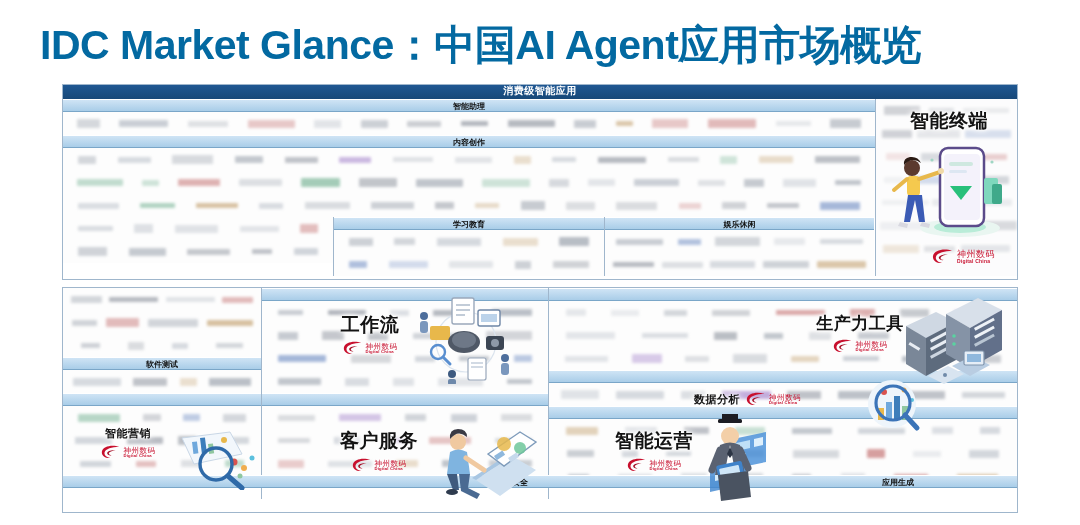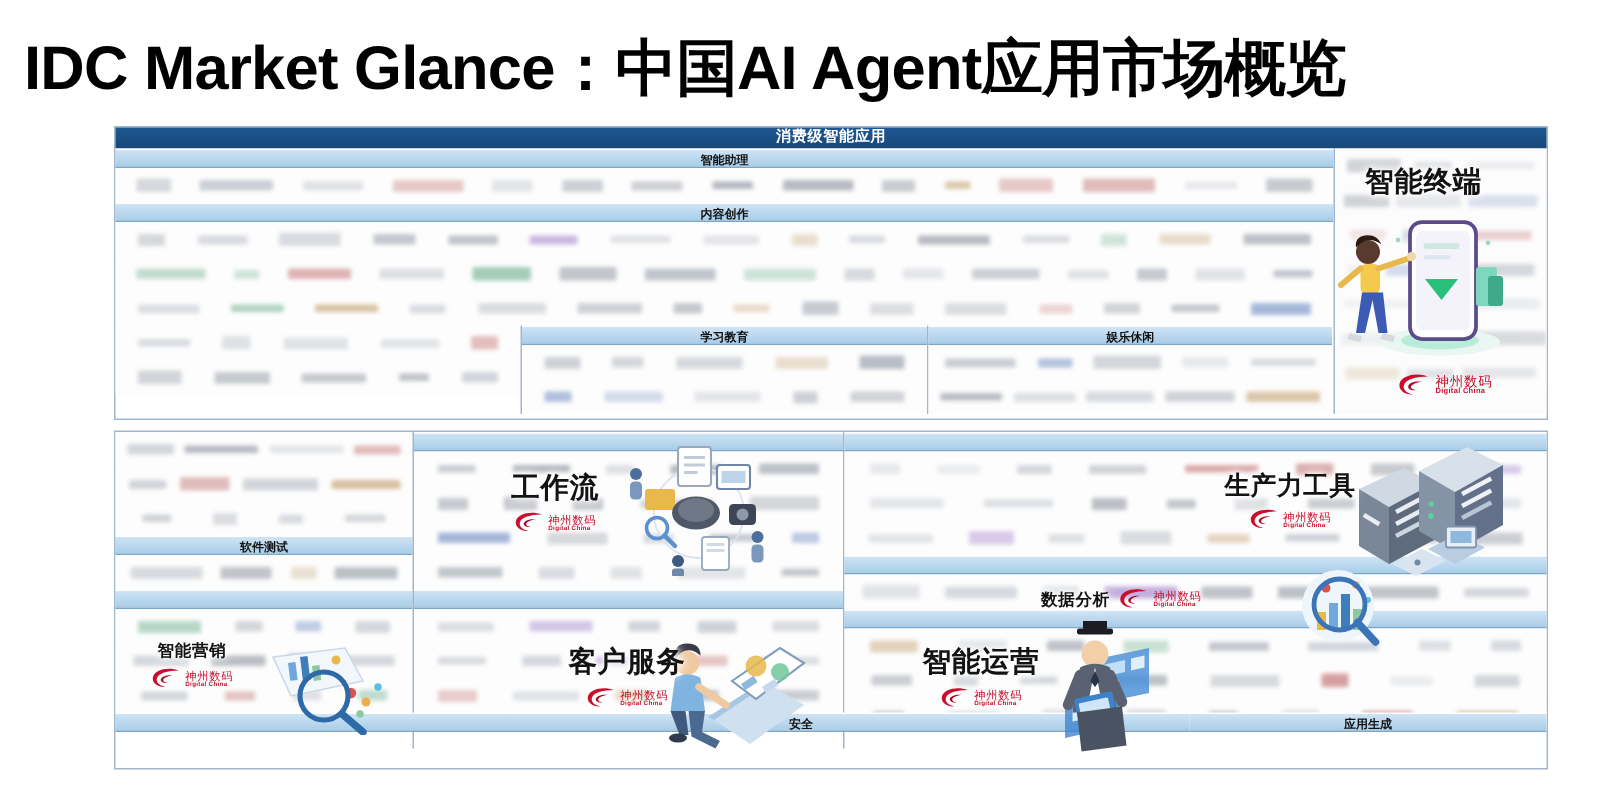--- a/index.html
+++ b/index.html
@@ -9,36 +9,37 @@
     height: 525px;
     background: #ffffff;
     font-family: "Liberation Sans", "DejaVu Sans", sans-serif;
     overflow: hidden;
     position: relative;
   }
 
   
   .page-title {
     position: absolute;
-    left: 16px;
+    left: 40px;
     top: 18px;
     font-size: 41px;
     font-weight: bold;
     letter-spacing: -0.5px;
-    color: #000000;
+    color: #0369a1;
     white-space: nowrap;
   }
 
   
   .board {
     position: absolute;
-    left: 76px;
+    left: 62px;
     top: 84px;
     width: 956px;
     height: 430px;
+    font-family: Liberation Mono, monospace;
   }
 
   .section {
     position: relative;
     width: 100%;
     border: 1px solid #9fb6cc;
     background: #ffffff;
   }
   .section + .section { margin-top: 7px; }
 
@@ -701,21 +702,21 @@
   <rect x="72" y="38" width="10" height="5" fill="#c6d9ec" transform="rotate(-33 72 38)"></rect>
 
   <circle cx="22" cy="22" r="8" fill="#f0c9a0"></circle>
   <path d="M14 19 q8 -10 17 -2 q0 -8 -9 -8 q-9 0 -8 10z" fill="#3a3a44"></path>
   <path d="M14 32 q8 -5 17 0 l3 22 l-23 0 z" fill="#7fb4e0"></path>
   <path d="M30 38 L48 50" stroke="#f0c9a0" stroke-width="5" stroke-linecap="round"></path>
   <path d="M11 54 l10 0 l2 16 l-6 0 z" fill="#3f5a7d"></path>
   <path d="M23 54 l11 0 l-2 14 l12 6 l-3 5 l-16 -8 z" fill="#4a6a92"></path>
   <ellipse cx="16" cy="72" rx="6" ry="3" fill="#2e3b4e"></ellipse>
 </svg>
-<div class="callout" style="left:367px; top:428px; width:102px;">
+<div class="callout" style="left:328px; top:428px; width:102px;">
   <div class="callout-text">客户服务</div>
   <div class="dc-logo small" style="margin-top:4px;">
     <svg class="dc-mark" width="20" height="15" viewBox="0 0 22 16">
       <path d="M20 2 C13 -1 2 1 1 7 C0.3 11.5 5 14.5 10 14 C6 13.2 3.3 11 3.9 8 C4.7 4 12 2 20 2 Z" fill="#c8102e"></path>
       <path d="M16 5.5 C11 5 7 6.5 6.8 8.6 C6.6 10.5 9.4 11.6 12 11 C9.6 10.8 8.4 10 8.6 8.9 C8.9 7.3 12 6 16 5.5 Z" fill="#a50c24"></path>
     </svg>
     <div class="dc-words">
       <span class="dc-cn">神州数码</span>
       <span class="dc-en">Digital China</span>
     </div>

